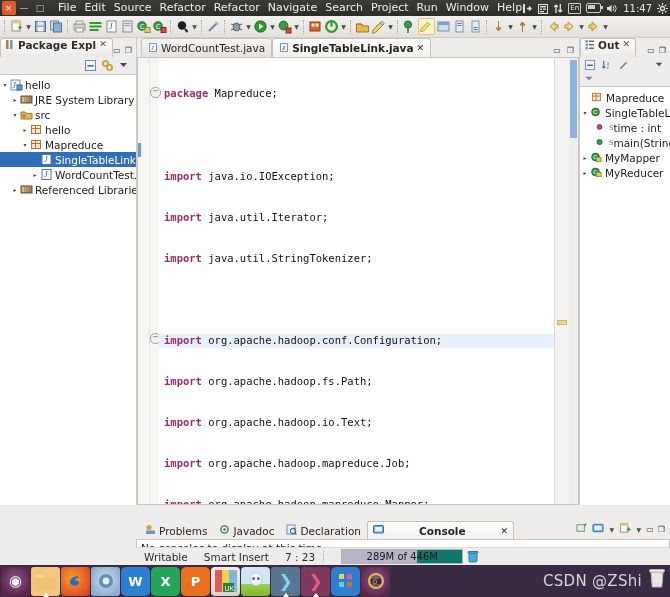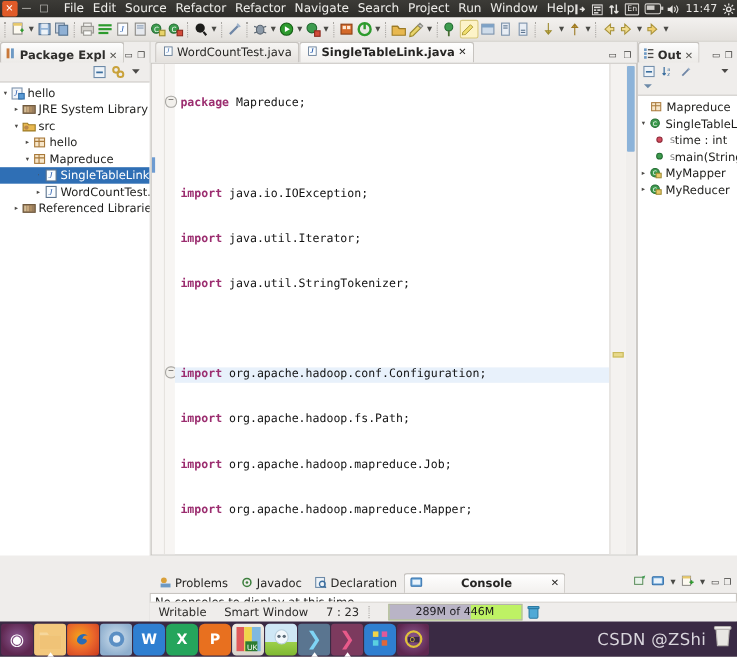--- a/index.html
+++ b/index.html
@@ -59,21 +59,21 @@
     font-size:10px;color:#555350;display:flex;align-items:center;padding-left:4px;
   }
   .persp-ico{width:15px;height:15px;border-radius:2px;}
 
   
   #main{display:flex;height:467px;}
   
   #pkg{width:136px;background:#efedeb;display:flex;flex-direction:column;border-right:1px solid #cfccc8;}
   .vtabrow{height:19px;display:flex;align-items:flex-end;position:relative;}
   .vtab{
-    height:18px;display:flex;align-items:flex-end;gap:3px;padding:0 5px 0 4px;
+    height:18px;display:flex;align-items:flex-start;gap:3px;padding:0 5px 0 4px;
     background:linear-gradient(#fdfdfd,#eceae7);
     border:1px solid #c6c3bf;border-bottom:none;border-radius:3px 3px 0 0;
     font-size:10.5px;color:#2f2e2c;font-weight:bold;white-space:nowrap;
   }
   .vtab .x{font-size:9px;color:#55534f;font-weight:normal;}
   .vtab-btns{display:flex;align-items:center;gap:4px;margin-left:auto;padding-right:4px;padding-bottom:2px;}
   .minibtn{font-size:8px;color:#3a3936;}
   .vtoolbar{height:17px;display:flex;align-items:center;justify-content:flex-end;gap:4px;padding-right:5px;background:#efedeb;}
   .vicon{width:13px;height:13px;display:inline-block;}
   .treebox{flex:1;background:#ffffff;border-top:1px solid #c8c5c1;overflow:hidden;padding-top:2px;}
@@ -135,21 +135,21 @@
 
   
   #status{
     position:absolute;left:136px;bottom:0;right:0;height:17px;
     display:flex;align-items:center;font-size:10.5px;color:#2b2a28;
     background:#efedeb;border-top:1px solid #dcd9d5;
   }
   #status .cell{padding:0 8px;}
   #status .sep{width:1px;height:11px;border-left:1px dotted #a9a6a2;}
   #heap{display:flex;align-items:center;margin-left:16px;}
-  #heapbar{width:120px;height:13px;background:#bef264;border:1px solid #b5b2ae;position:relative;}
+  #heapbar{width:120px;height:13px;background:#0f766e;border:1px solid #b5b2ae;position:relative;}
   #heapfill{position:absolute;left:0;top:0;bottom:0;width:62%;background:#b9b4c6;}
   #heaptxt{position:absolute;left:0;right:0;top:0;text-align:center;line-height:13px;font-size:10px;color:#17161a;}
   #trashbtn{margin-left:4px;width:12px;height:13px;}
 
   
   #taskbar{
     position:absolute;left:0;bottom:0;width:670px;height:32px;
     background:#3a2a44;display:flex;align-items:center;
   }
   .launcher{width:29px;height:29px;margin-left:1px;border-radius:3px;display:flex;align-items:center;justify-content:center;position:relative;flex:none;}
@@ -502,20 +502,21 @@
 
         <div id="code">
           <div class="cl"><span class="kw">package</span><span> Mapreduce;</span></div>
           <div class="cl"></div>
           <div class="cl"><span class="kw">import</span><span> java.io.IOException;</span></div>
           <div class="cl"><span class="kw">import</span><span> java.util.Iterator;</span></div>
           <div class="cl"><span class="kw">import</span><span> java.util.StringTokenizer;</span></div>
           <div class="cl"></div>
           <div class="cl hl"><span class="kw">import</span><span> org.apache.hadoop.conf.Configuration;</span></div>
           <div class="cl"><span class="kw">import</span><span> org.apache.hadoop.fs.Path;</span></div>
+          <div class="cl"><span class="kw">import</span><span> org.apache.hadoop.io.Text;</span></div>
           <div class="cl"><span class="kw">import</span><span> org.apache.hadoop.mapreduce.Job;</span></div>
           <div class="cl"><span class="kw">import</span><span> org.apache.hadoop.mapreduce.Mapper;</span></div>
           
           
           
           
           
           
           
           
@@ -685,21 +686,21 @@
       </div>
     </div>
     <div id="console-body">
       <span>No consoles to display at this time.</span>
       <div id="console-hscroll"></div>
     </div>
   </div>
 
   <div id="status">
     <span class="cell">Writable</span>
-    <span class="cell">Smart Window</span>
+    <span class="cell">Smart Insert</span>
     <span class="cell">7 : 23</span>
     <span class="sep"></span>
     <span id="heap">
       <span id="heapbar">
         <span id="heapfill"></span>
         <span id="heaptxt">289M of 446M</span>
       </span>
       <span id="trashbtn"><svg width="12" height="13" viewBox="0 0 12 13">
             <rect x="2" y="3" width="8" height="9" rx="1" fill="#4fa9d6" stroke="#2c7ba3"></rect>
             <rect x="1" y="1.5" width="10" height="1.8" rx="0.6" fill="#4fa9d6" stroke="#2c7ba3"></rect>

